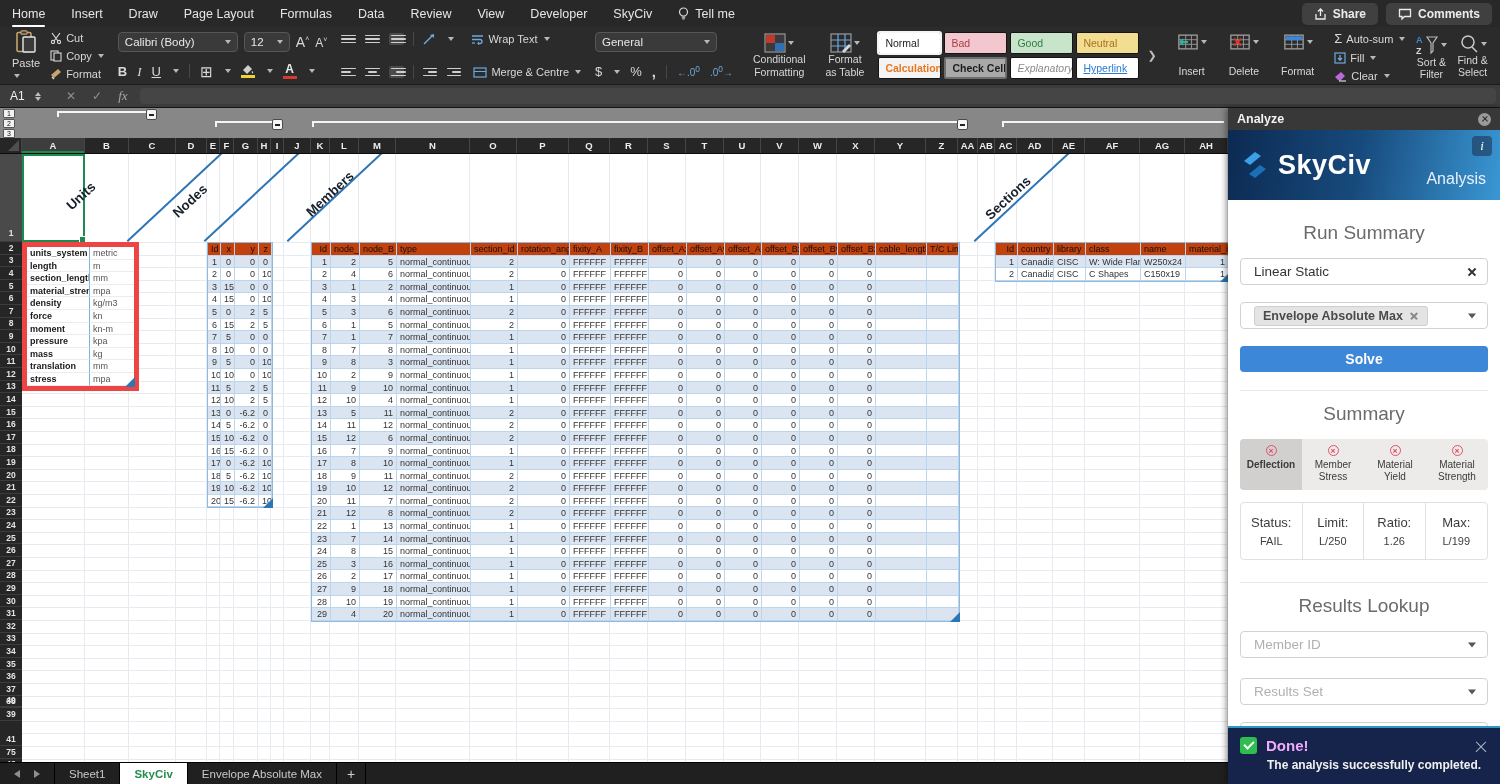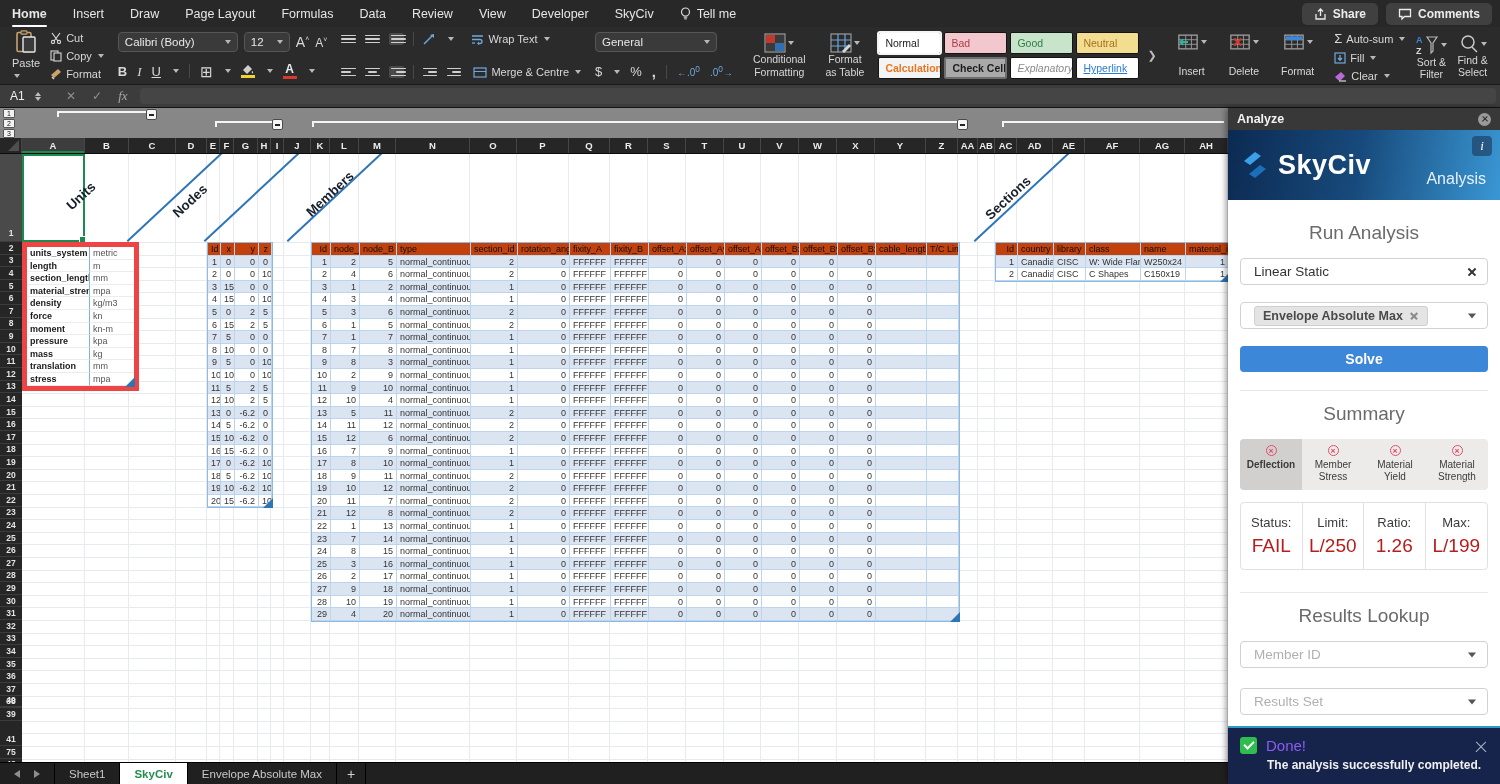--- a/index.html
+++ b/index.html
@@ -2,21 +2,21 @@
 <html><head>
 <meta charset="utf-8">
 <style>
   *{margin:0;padding:0;box-sizing:border-box;}
   html,body{width:1500px;height:784px;overflow:hidden;background:#1e1e1e;}
   #app{position:relative;width:1500px;height:784px;font-family:"Liberation Sans",sans-serif;overflow:hidden;background:#2b2b2b;}
 
   
   #tabrow{position:absolute;left:0;top:0;width:1500px;height:27px;background:#282828;display:flex;align-items:center;padding-left:12px;gap:26px;}
   .rtab{color:#e6e6e6;font-size:12.5px;position:relative;white-space:nowrap;cursor:default;}
-  .rtab.active{font-weight:bold;}
+  .rtab.active{font-weight:normal;}
   .rtab.active:after{content:"";position:absolute;left:0;right:0;bottom:-6px;height:2px;background:#fff;border-radius:1px;}
   #tellme{display:flex;align-items:center;gap:6px;color:#e6e6e6;font-size:12.5px;}
 
   
   #topright{position:absolute;top:3px;right:8px;display:flex;gap:8px;}
   .trbtn{height:22px;background:#404040;border-radius:5px;color:#ececec;font-size:12px;font-weight:bold;display:flex;align-items:center;gap:6px;padding:0 12px;}
 
   
   #ribbon{position:absolute;left:0;top:27px;width:1500px;height:58px;background:#2b2b2b;border-bottom:1px solid #1a1a1a;display:flex;align-items:stretch;padding:4px 0 4px 6px;}
   .vdiv{width:1px;background:#3f3f3f;margin:2px 5px;}
@@ -144,27 +144,27 @@
   .sumtab .lbl{font-size:10px;color:#3b3b3b;text-align:center;line-height:1.2;}
   .sumtab.active .lbl{font-weight:bold;}
   .redx{position:relative;width:11px;height:11px;border:1.3px solid #e0506a;border-radius:50%;}
   .redx:before,.redx:after{content:"";position:absolute;left:50%;top:50%;width:5px;height:1.2px;background:#e0506a;}
   .redx:before{transform:translate(-50%,-50%) rotate(45deg);}
   .redx:after{transform:translate(-50%,-50%) rotate(-45deg);}
   #sumstats{display:grid;grid-template-columns:repeat(4,1fr);border:1px solid #e0e0e0;border-radius:4px;overflow:hidden;}
   .stat{padding:12px 2px;text-align:center;border-right:1px solid #e0e0e0;}
   .stat:last-child{border-right:none;}
   .stat .sl{font-size:13px;color:#3b3b3b;margin-bottom:5px;}
-  .stat .sv{font-size:19px;color:#b91c1c;}
+  .stat .sv{font-size:11px;color:#404040;}
   
   #toast{position:absolute;left:0;bottom:0;width:272px;height:58px;background:#16234a;border-top:2px solid #2d9bc1;padding:9px 12px 0 12px;}
   #toasthead{display:flex;align-items:center;gap:9px;}
   #tcheck{width:17px;height:17px;border-radius:3px;background:#2ebd4e;position:relative;}
   #tcheck:after{content:"";position:absolute;left:4px;top:4px;width:8px;height:4px;border-left:2px solid #fff;border-bottom:2px solid #fff;transform:rotate(-45deg);}
-  #ttitle{color:#8b5cf6;font-size:15px;font-weight:normal;}
+  #ttitle{color:#f0abfc;font-size:15px;font-weight:bold;}
   #tmsg{color:#f0f0f0;font-size:12px;font-weight:bold;margin:4px 0 0 27px;}
   #tclose{position:absolute;right:12px;top:12px;width:14px;height:14px;}
   #tclose:before,#tclose:after{content:"";position:absolute;left:50%;top:50%;width:14px;height:1.3px;background:#aab3c6;}
   #tclose:before{transform:translate(-50%,-50%) rotate(45deg);}
   #tclose:after{transform:translate(-50%,-50%) rotate(-45deg);}
   svg{display:block;}
 </style>
 </head>
 <body>
 
@@ -1343,21 +1343,21 @@
         <svg width="30" height="30" viewBox="0 0 30 30">
             <path d="M4 11L15 2l6 4-11 9z" fill="#3aa0e8"></path>
             <path d="M26 19L15 28l-6-4 11-9z" fill="#1b6fb8"></path>
           </svg>
         <span id="brandname">SkyCiv</span>
       </div>
       <span id="brandsub">Analysis</span>
       <span id="infobtn">i</span>
     </div>
     <div id="pbody">
-      <div class="ptitle2">Run Analysis</div>
+      <div class="ptitle2">Run Summary</div>
       <div class="pselect">
         <span class="val">Linear Static</span>
         <span class="clearx"></span>
       </div>
       <div class="pselect">
         <span class="chip">
           <span>Envelope Absolute Max</span>
           <span class="chipx"></span>
         </span>
         <span class="selcaret"></span>

